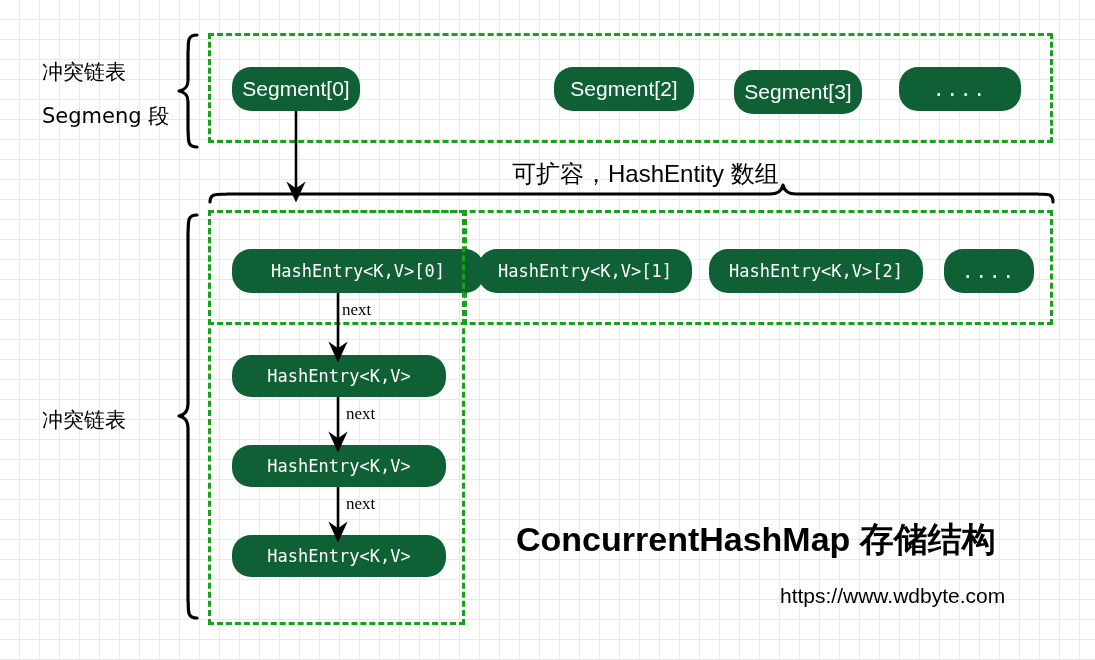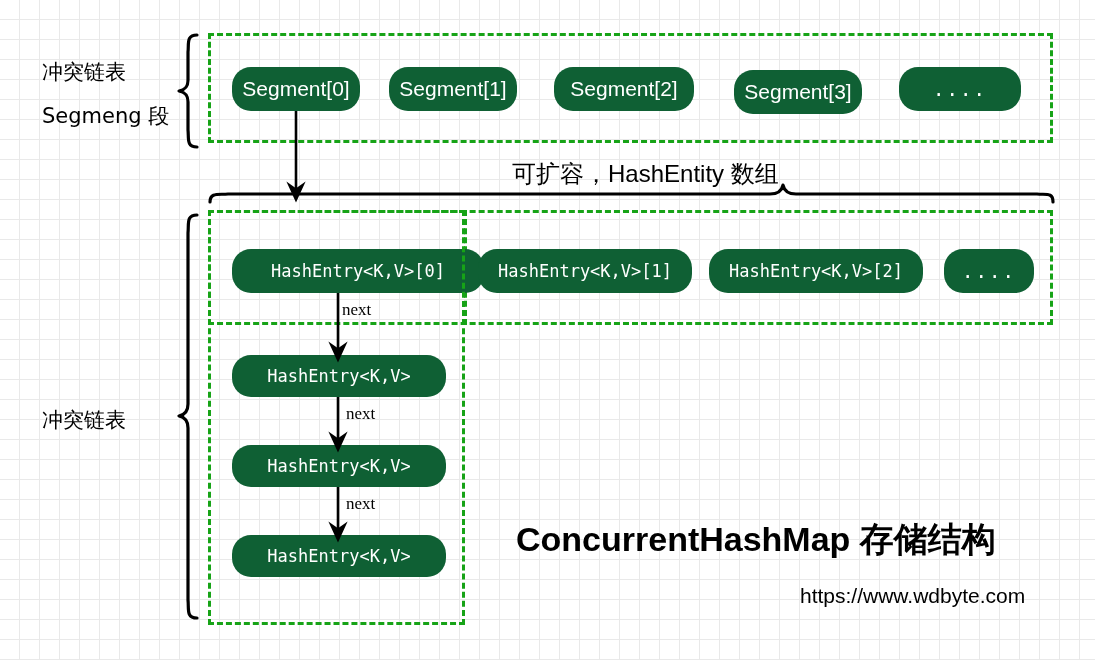--- a/index.html
+++ b/index.html
@@ -106,21 +106,20 @@
   }
 </style>
 </head>
 <body>
 
 <div id="canvas">
 
   <div class="dashed-box" style="left:208px; top:33px; width:845px; height:110px;"></div>
 
   <div class="gbox seg" style="left:232px; top:67px; width:128px; height:44px;">Segment[0]</div>
-  <div class="gbox seg" style="left:389px; top:67px; width:128px; height:44px;">Segment[1]</div>
   <div class="gbox seg" style="left:554px; top:67px; width:140px; height:44px;">Segment[2]</div>
   <div class="gbox seg" style="left:734px; top:70px; width:128px; height:44px;">Segment[3]</div>
   <div class="gbox dots" style="left:899px; top:67px; width:122px; height:44px;">....</div>
 
   <div class="label cn-left" style="left:42px; top:58px;">冲突链表</div>
   <div class="label cn-left" style="left:42px; top:102px;">Segmeng 段</div>
 
   <div class="label cn-mid" style="left:512px; top:158px;">可扩容，HashEntity 数组</div>
 
   <div class="dashed-box" style="left:208px; top:210px; width:845px; height:115px;"></div>
@@ -137,21 +136,21 @@
   <div class="gbox entry" style="left:232px; top:445px; width:214px; height:42px;">HashEntry&lt;K,V&gt;</div>
   <div class="gbox entry" style="left:232px; top:535px; width:214px; height:42px;">HashEntry&lt;K,V&gt;</div>
 
   <div class="label next" style="left:342px; top:300px;">next</div>
   <div class="label next" style="left:346px; top:404px;">next</div>
   <div class="label next" style="left:346px; top:494px;">next</div>
 
   <div class="label cn-left" style="left:42px; top:406px;">冲突链表</div>
 
   <div class="label title" style="left:516px; top:517px;">ConcurrentHashMap 存储结构</div>
-  <div class="label url" style="left:780px; top:584px;margin-left:20px;">https://www.wdbyte.com</div>
+  <div class="label url" style="left:780px; top:584px;">https://www.wdbyte.com</div>
 
   <svg class="overlay" viewBox="0 0 1095 660" xmlns="http://www.w3.org/2000/svg">
     <defs>
       <marker id="arrowhead" markerWidth="9" markerHeight="9" refX="4.5" refY="4.2" orient="auto" markerUnits="strokeWidth">
         <path d="M0.5,0.5 L8.5,4.2 L0.5,7.9 L3.1,4.2 Z" fill="#000000"></path>
       </marker>
     </defs>
 
     <path d="M197,35
              C186,35 189,44 188,52

